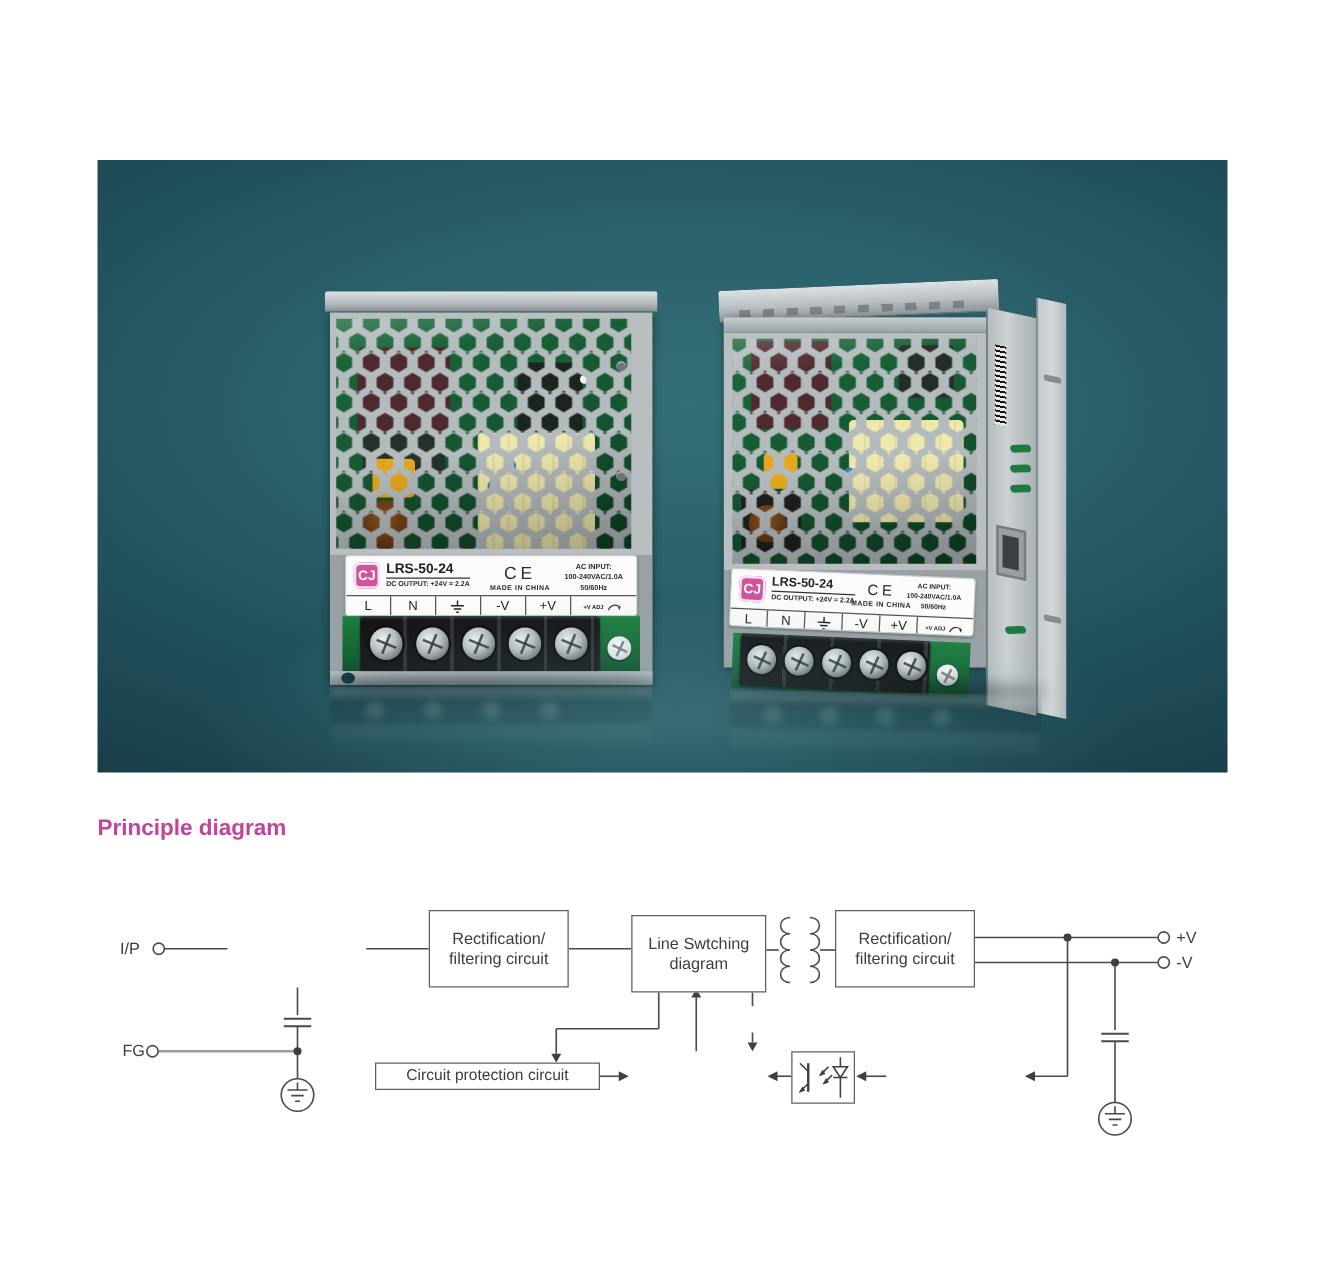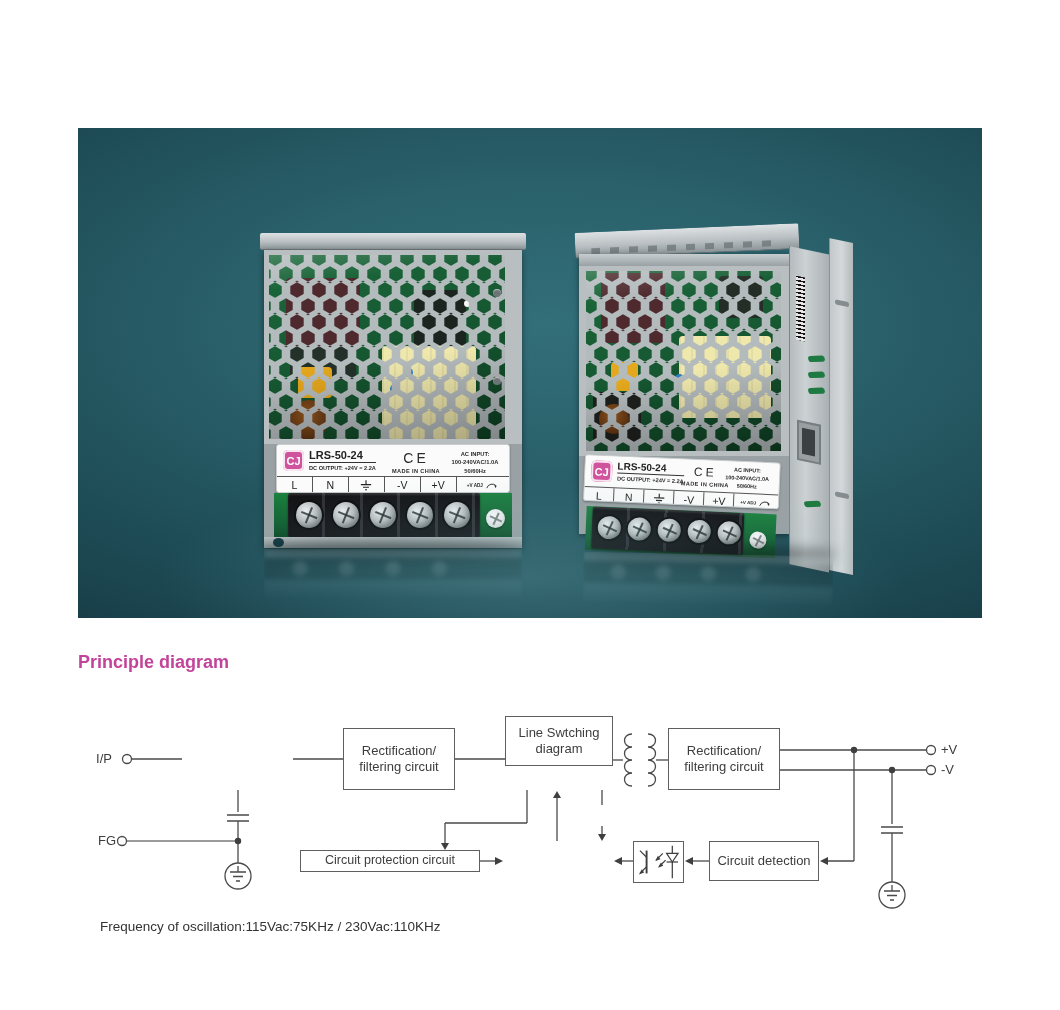--- a/index.html
+++ b/index.html
@@ -415,21 +415,21 @@
         <polygon points="622,169 622,177 614,173"></polygon>
         <polygon points="693,169 693,177 685,173"></polygon>
         <polygon points="828,169 828,177 820,173"></polygon>
       </g>
     </svg>
 
     <div class="dbox" style="left:343px;top:40px;width:112px;height:62px;">
       <span>Rectification/</span>
       <span>filtering circuit</span>
     </div>
-    <div class="dbox" style="left:505px;top:28px;width:108px;height:50px;">
+    <div class="dbox" style="left:505px;top:44px;width:108px;height:62px;">
       <span>Line Swtching</span>
       <span>diagram</span>
     </div>
     <div class="dbox" style="left:668px;top:40px;width:112px;height:62px;">
       <span>Rectification/</span>
       <span>filtering circuit</span>
     </div>
     <div class="dbox" style="left:300px;top:162px;width:180px;height:22px;font-size:12.5px;">Circuit protection circuit</div>
     <div class="dbox opto-box" style="left:633px;top:153px;width:51px;height:42px;">
       <svg width="49" height="40" viewBox="0 0 51 42">
@@ -444,23 +444,21 @@
           <path d="M34,21 H46"></path>
           <path d="M40,21 V38"></path>
         </g>
         <g fill="#3f3f3f">
           <polygon points="5,34 10.5,32 8,28.5"></polygon>
           <polygon points="22,20 27.5,18 25,14.5"></polygon>
           <polygon points="25,27 30.5,25 28,21.5"></polygon>
         </g>
       </svg>
     </div>
-    <div class="dbox" style="left:709px;top:153px;width:110px;height:40px;">Circuit detection</div>
 
     <span class="dlabel" style="left:90px;top:63px;width:28px;text-align:center;">I/P</span>
     <span class="dlabel" style="left:90px;top:145px;width:26px;text-align:right;">FG</span>
     <span class="dlabel" style="left:941px;top:54px;">+V</span>
     <span class="dlabel" style="left:941px;top:74px;">-V</span>
 
-    <div class="dnote">Frequency of oscillation:115Vac:75KHz / 230Vac:110KHz</div>
   </div>
 
 </div>
 
 </body></html>

